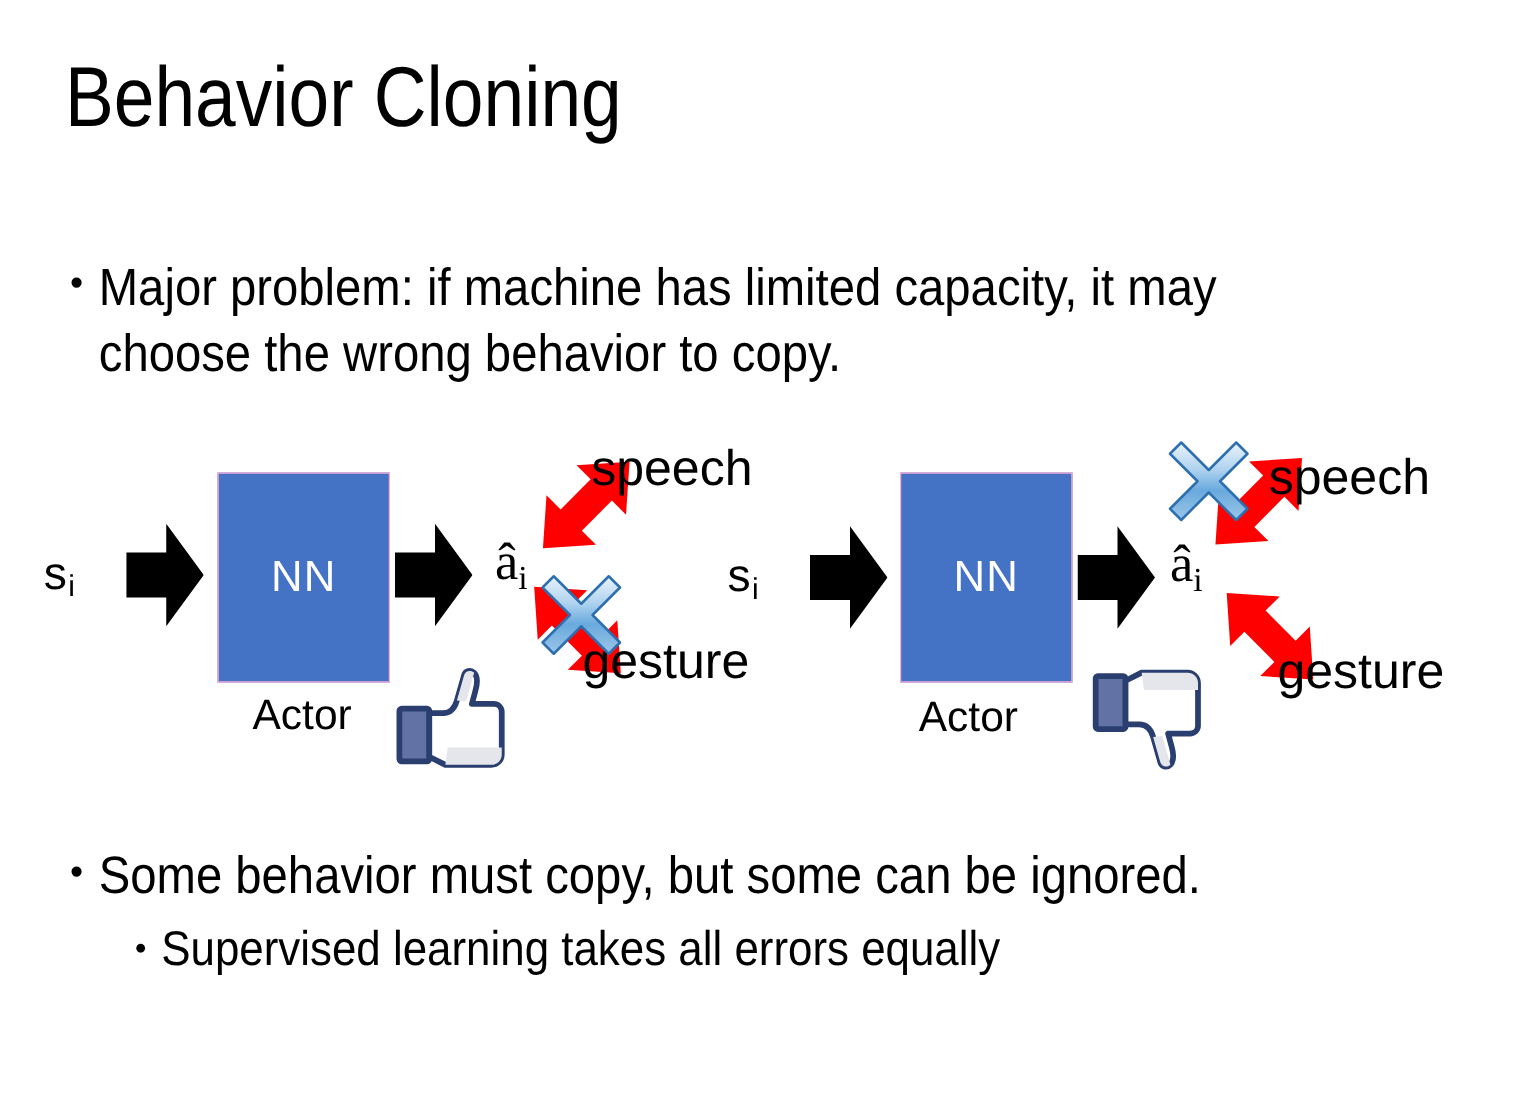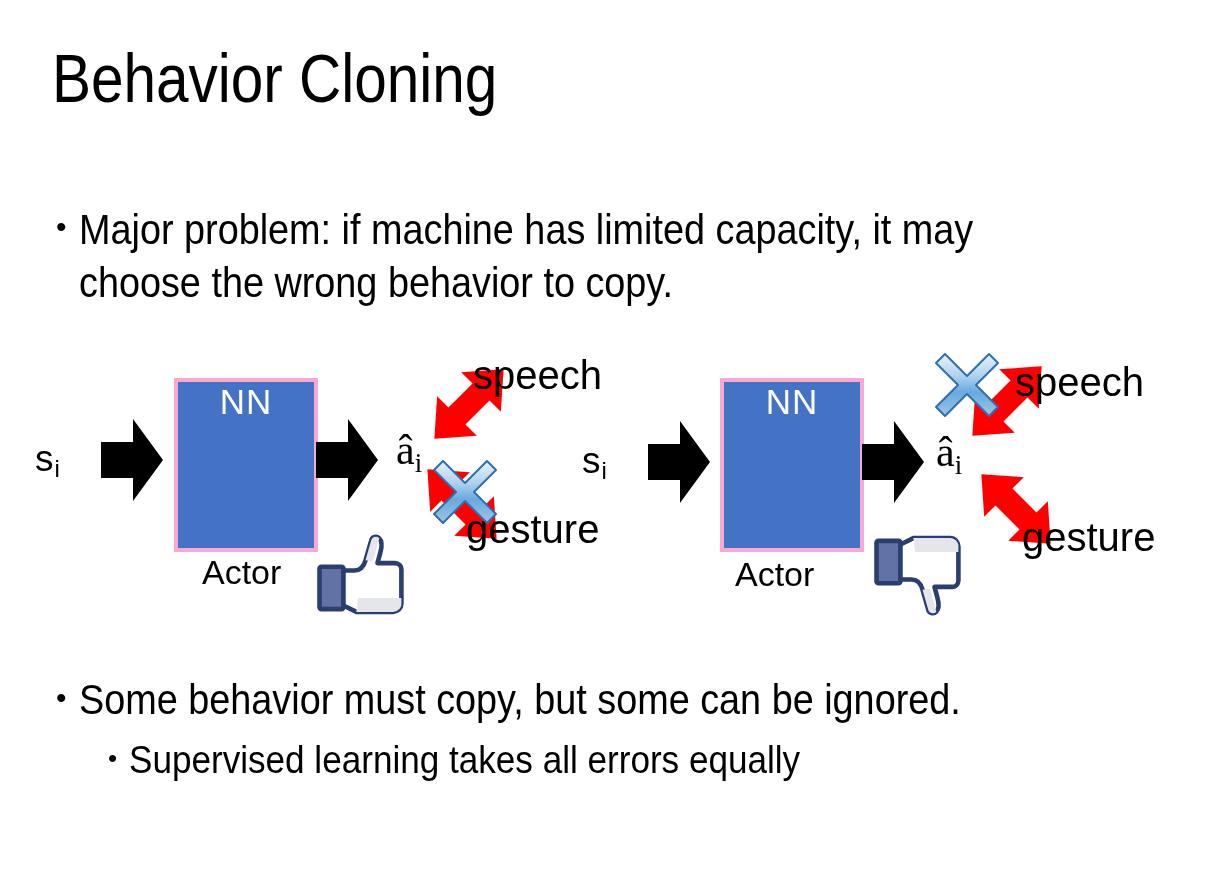--- a/index.html
+++ b/index.html
@@ -122,22 +122,23 @@
   .block-arrow {
     position: absolute;
     width: 62px;
     height: 86px;
   }
   .block-arrow svg { display: block; width: 100%; height: 100%; }
 
   .nn-box {
     position: absolute;
     background: #4472C4;
-    border: 4px solid #f9a8d4;
+    border: 1px solid #f9a8d4;
     display: flex;
+    align-items: center;
     justify-content: center;
   }
   .nn-label {
     color: #ffffff;
     font-family: "Liberation Sans", sans-serif;
     font-size: 35px;
     font-weight: 400;
     letter-spacing: 1px;
   }
 

